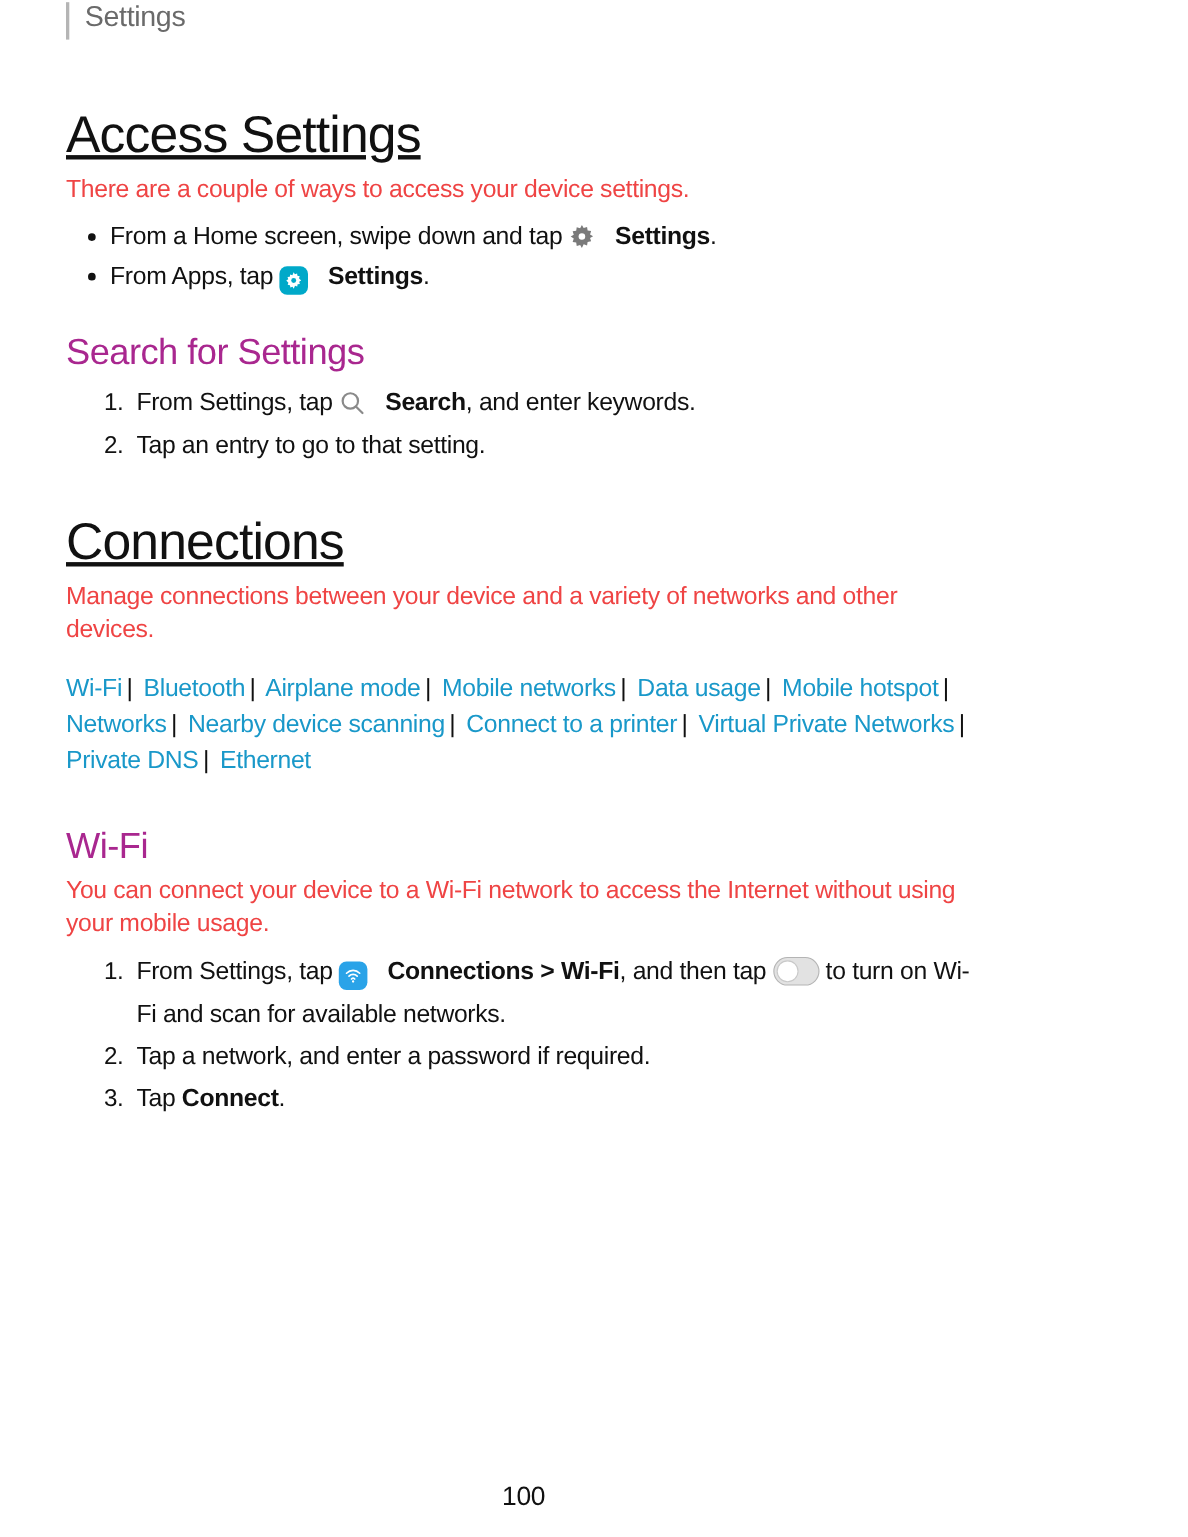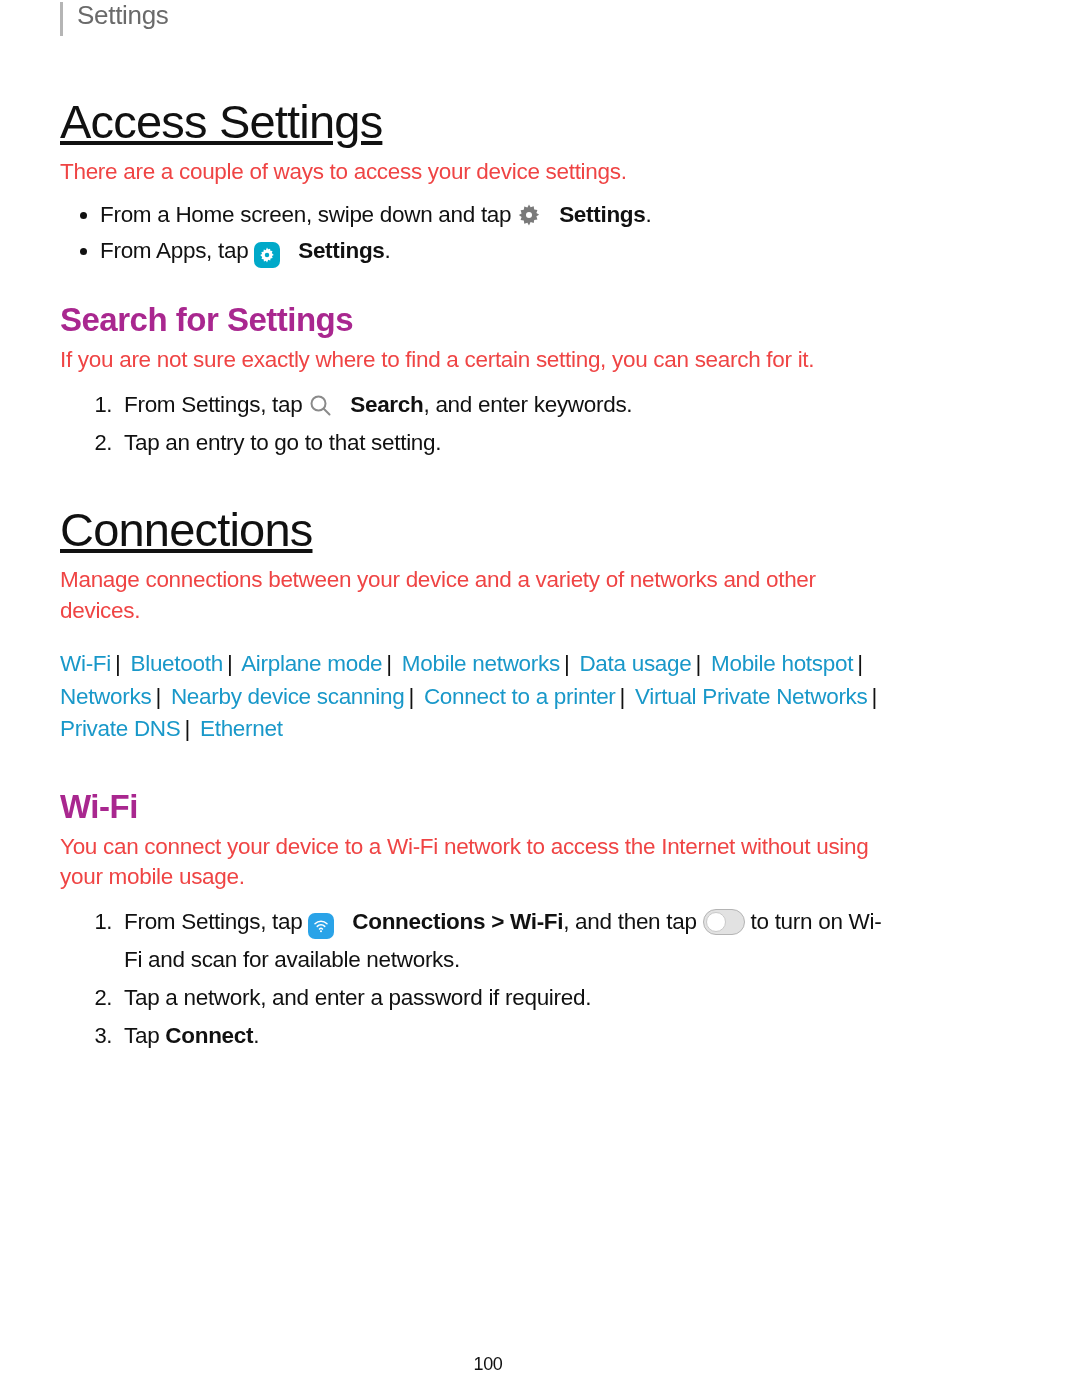--- a/index.html
+++ b/index.html
@@ -70,21 +70,21 @@
     font-size: 22.5px;
     line-height: 1.7;
     padding-left: 6px;
     letter-spacing: -0.3px;
   }
   ol.numbers li::marker {
     font-size: 22px;
   }
   h2.sub-title {
     font-size: 33px;
-    font-weight: 700;
+    font-weight: 400;
     color: #a9278f;
     margin: 32px 0 4px 0;
     letter-spacing: -0.5px;
   }
   .bold { font-weight: 700; }
   .link {
     color: #1998c9;
   }
   .sep {
     color: #111;
@@ -92,24 +92,24 @@
   }
   .links-block {
     font-size: 22.5px;
     line-height: 1.45;
     margin-top: 22px;
     letter-spacing: -0.3px;
   }
   .page-number {
     position: absolute;
     bottom: 22px;
-    left: 12px;
+    left: 0;
     width: 100%;
     text-align: center;
-    font-size: 18px;
+    font-size: 24px;
     color: #111;
   }
 
   
   .icon {
     display: inline-block;
     vertical-align: -5px;
   }
   .gear-gray {
     width: 24px; height: 24px;
@@ -185,21 +185,20 @@
             <circle cx="12" cy="12" r="3" fill="#00a9c9"></circle>
           </g>
         </svg>
       </span>
       <span>&nbsp;</span>
       <span class="bold">Settings</span><span>.</span>
     </li>
   </ul>
 
   <h2 class="sub-title">Search for Settings</h2>
-  <p class="body-text">If you are not sure exactly where to find a certain setting, you can search for it.</p>
   <ol class="numbers">
     <li>
       <span>From Settings, tap </span>
       <span class="icon search-circle">
         <svg viewBox="0 0 24 24" width="24" height="24">
           <circle cx="10.5" cy="10.5" r="7" fill="none" stroke="#8a8a8a" stroke-width="2"></circle>
           <line x1="16" y1="16" x2="21.5" y2="21.5" stroke="#8a8a8a" stroke-width="2" stroke-linecap="round"></line>
         </svg>
       </span>
       <span>&nbsp;</span>

